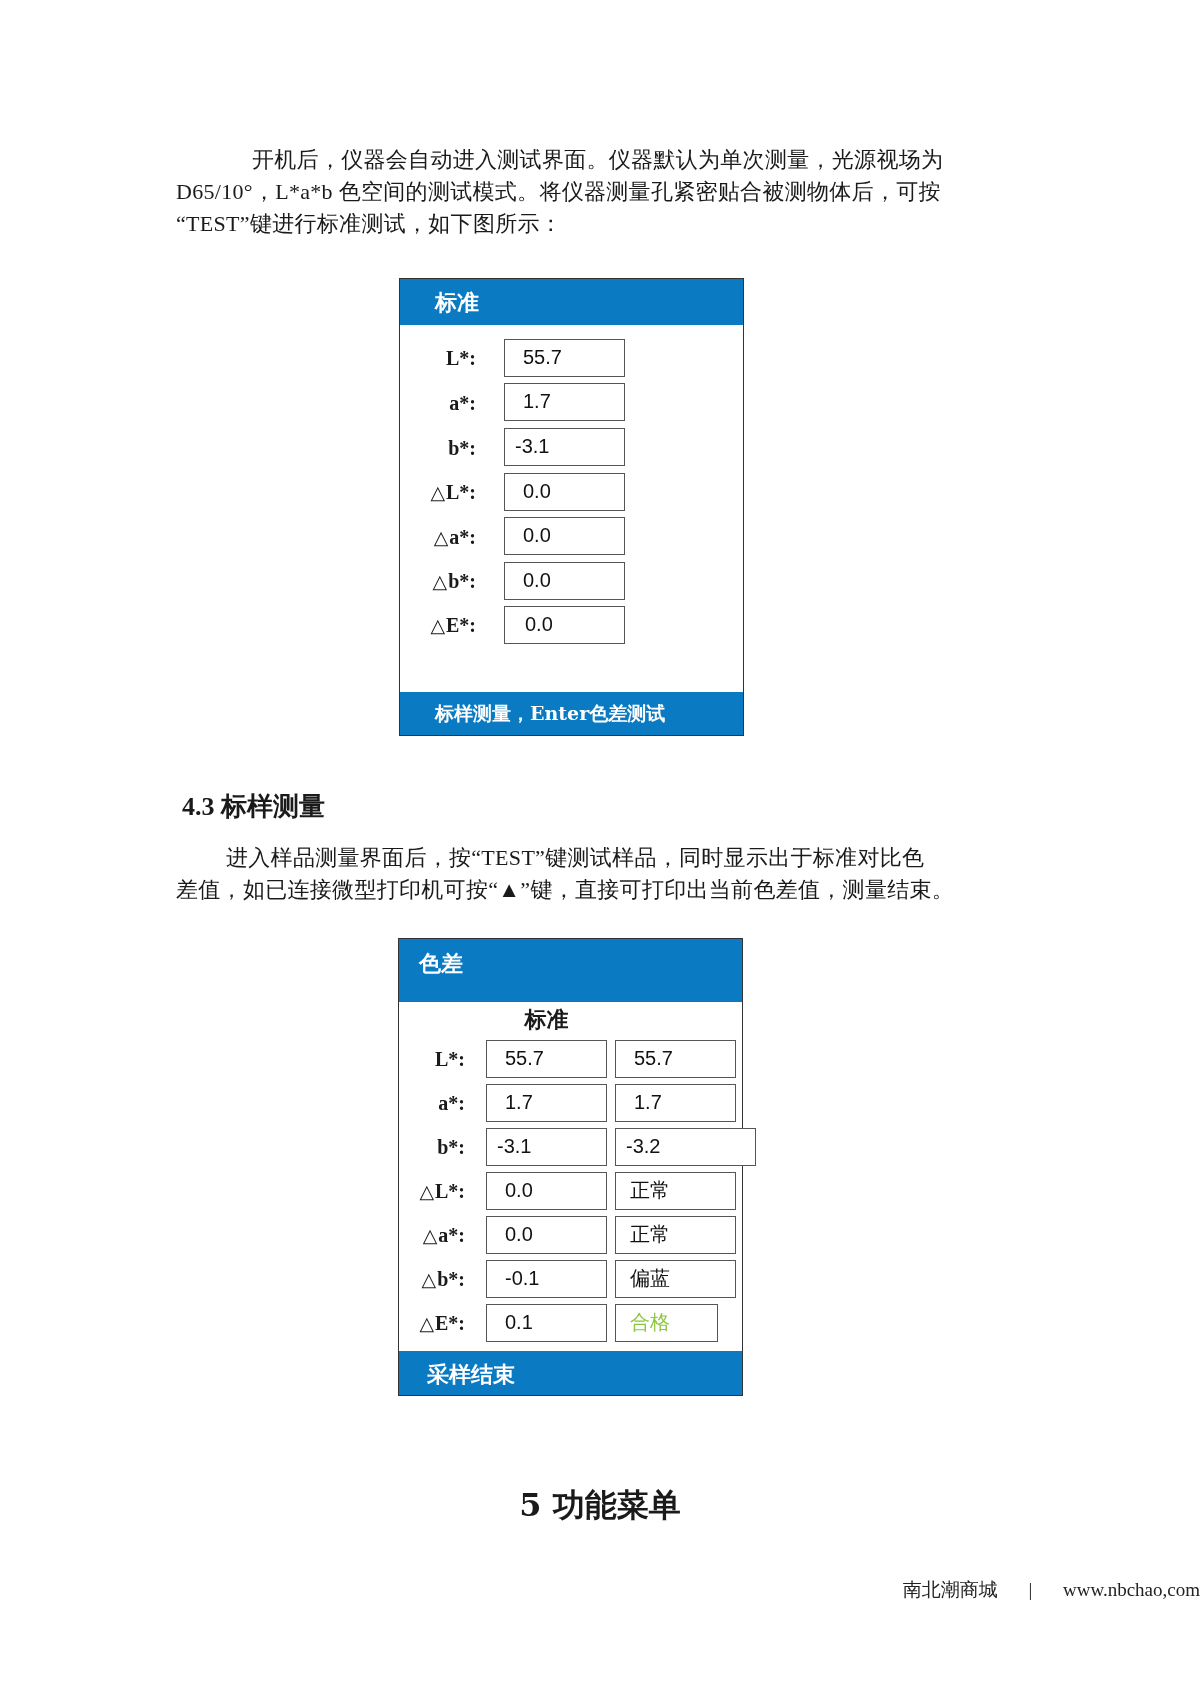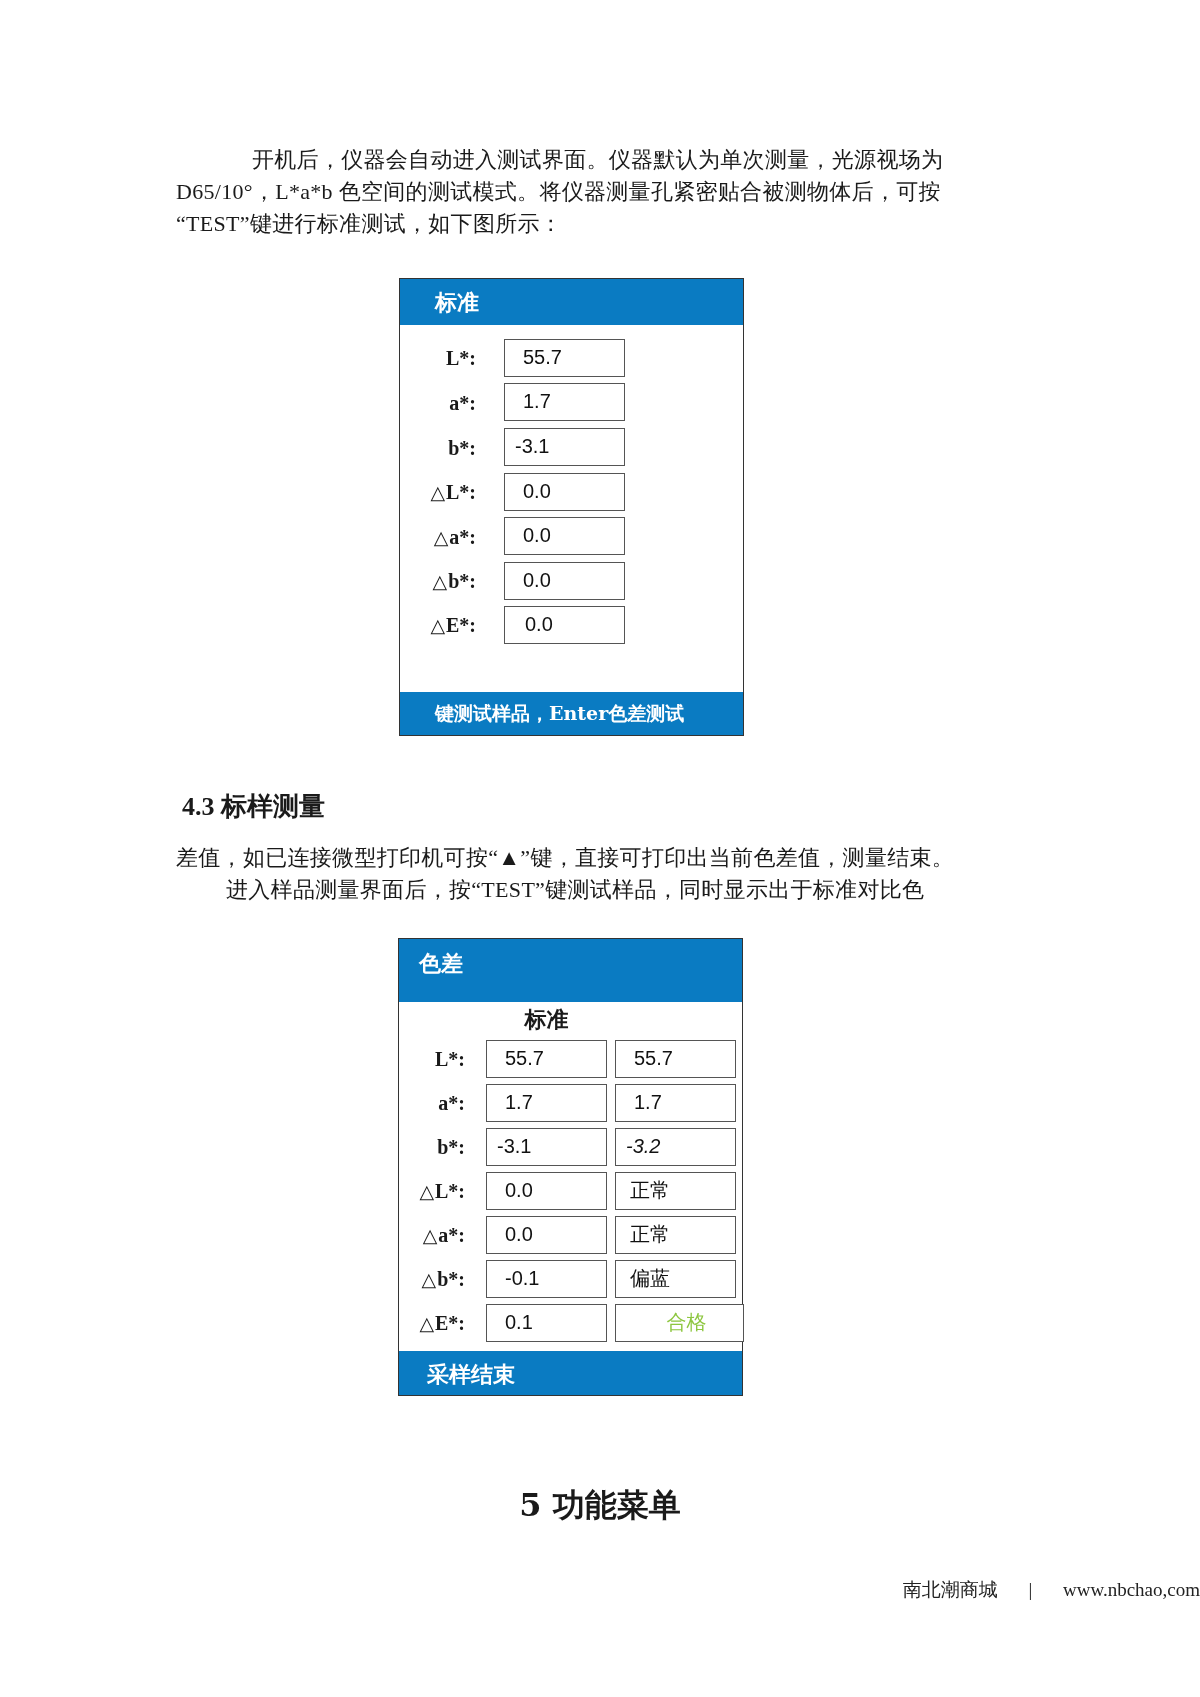--- a/index.html
+++ b/index.html
@@ -58,65 +58,65 @@
   <div class="lbl" style="left:0; width:76px; top:239px;"><span class="tri">△</span><span>a*:</span></div>
   <div class="box" style="left:104px; width:121px; top:238px;">0.0</div>
 
   <div class="lbl" style="left:0; width:76px; top:283px;"><span class="tri">△</span><span>b*:</span></div>
   <div class="box" style="left:104px; width:121px; top:283px;">0.0</div>
 
   <div class="lbl" style="left:0; width:76px; top:327px;"><span class="tri">△</span><span>E*:</span></div>
   <div class="box" style="left:104px; width:121px; top:327px; padding-left:20px;">0.0</div>
 
   <div class="panel-foot" style="height:43px; padding:9px 0 0 35px;">
-    <span>键测试样品，Enter色差测试</span>
+    <span>标样测量，Enter色差测试</span>
   </div>
 </div>
 
 <div class="section-h" style="top:792px;font-family:Liberation Serif, serif;">4.3 标样测量</div>
 <div class="para" style="top:842px;">
+  <div><span class="ind" style="width:50px;"></span><span>进入样品测量界面后，按“TEST”键测试样品，同时显示出于标准对比色</span></div>
   <div>差值，如已连接微型打印机可按“▲”键，直接可打印出当前色差值，测量结束。</div>
-  <div><span class="ind" style="width:50px;"></span><span>进入样品测量界面后，按“TEST”键测试样品，同时显示出于标准对比色</span></div>
 </div>
 
 <div class="panel" style="left:398px; top:938px; width:345px; height:458px;">
   <div class="panel-head" style="height:63px; padding:10px 0 0 20px;">
     <span>色差</span>
   </div>
 
   <div class="colh" style="left:87px; width:121px; top:66px;">标准</div>
   <div class="colh" style="left:216px; width:121px; top:66px;margin-top:32px;">样品</div>
 
   <div class="lbl" style="left:0; width:66px; top:101px;"><span>L*:</span></div>
   <div class="box" style="left:87px; width:121px; top:101px;">55.7</div>
   <div class="box" style="left:216px; width:121px; top:101px;">55.7</div>
 
   <div class="lbl" style="left:0; width:66px; top:145px;"><span>a*:</span></div>
   <div class="box" style="left:87px; width:121px; top:145px;">1.7</div>
   <div class="box" style="left:216px; width:121px; top:145px;">1.7</div>
 
   <div class="lbl" style="left:0; width:66px; top:189px;"><span>b*:</span></div>
   <div class="box" style="left:87px; width:121px; top:189px; padding-left:10px;">-3.1</div>
-  <div class="box" style="left:216px; width:121px; top:189px; padding-left:10px;font-style:italic;">-3.2</div>
+  <div class="box" style="left:216px; width:141px; top:189px; padding-left:10px;">-3.2</div>
 
   <div class="lbl" style="left:0; width:66px; top:233px;"><span class="tri">△</span><span>L*:</span></div>
   <div class="box" style="left:87px; width:121px; top:233px;">0.0</div>
   <div class="box" style="left:216px; width:121px; top:233px; padding-left:14px;">正常</div>
 
   <div class="lbl" style="left:0; width:66px; top:277px;"><span class="tri">△</span><span>a*:</span></div>
   <div class="box" style="left:87px; width:121px; top:277px;">0.0</div>
   <div class="box" style="left:216px; width:121px; top:277px; padding-left:14px;">正常</div>
 
   <div class="lbl" style="left:0; width:66px; top:321px;"><span class="tri">△</span><span>b*:</span></div>
   <div class="box" style="left:87px; width:121px; top:321px;">-0.1</div>
   <div class="box" style="left:216px; width:121px; top:321px; padding-left:14px;">偏蓝</div>
 
   <div class="lbl" style="left:0; width:66px; top:365px;"><span class="tri">△</span><span>E*:</span></div>
   <div class="box" style="left:87px; width:121px; top:365px;">0.1</div>
-  <div class="box ok" style="left:216px; width:129px; top:365px; padding-left:14px;text-align:center;">合格</div>
+  <div class="box ok" style="left:216px; width:103px; top:365px; padding-left:14px;">合格</div>
 
   <div class="panel-foot" style="height:44px; padding:9px 0 0 28px; font-size:22px;">
     <span>采样结束</span>
   </div>
 </div>
 
 <div class="chapter-h" style="top:1484px;">5 功能菜单</div>
 
 <div class="footer">
   <span>南北潮商城</span>

